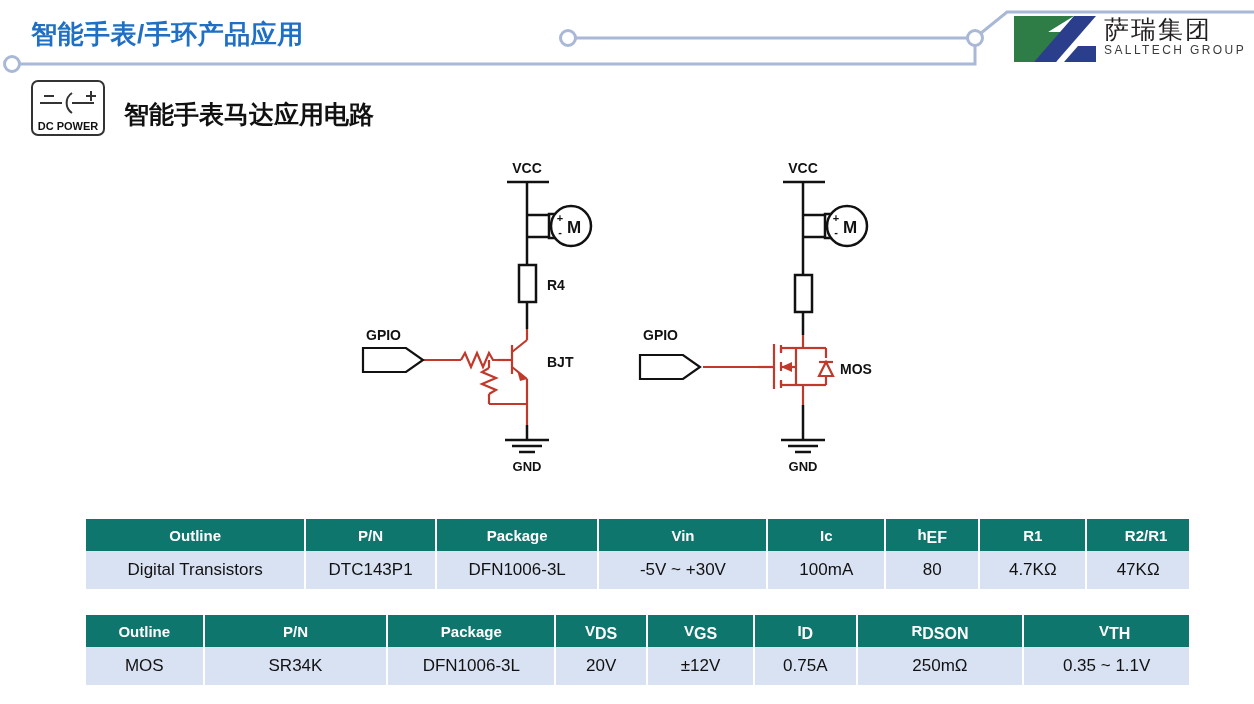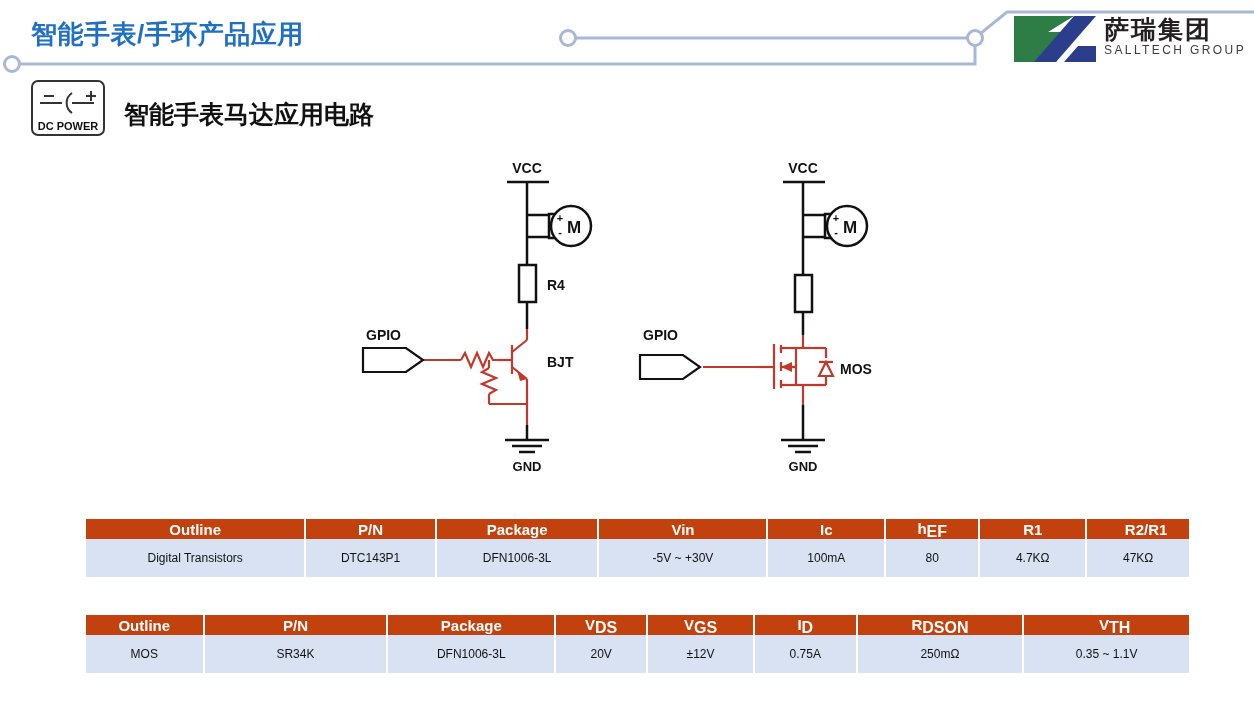--- a/index.html
+++ b/index.html
@@ -53,21 +53,21 @@
     height: 46px;
   }
   #logo-text {
     position: absolute;
     left: 92px;
     top: 0px;
     width: 140px;
   }
   #logo-cn {
     font-size: 25px;
-    font-weight: bold;
+    font-weight: normal;
     color: #231f20;
     letter-spacing: 2px;
     line-height: 30px;
     white-space: nowrap;
   }
   #logo-en {
     font-size: 12px;
     color: #3b3b3b;
     letter-spacing: 2.4px;
     line-height: 13px;
@@ -104,35 +104,35 @@
   
   .tbl {
     position: absolute;
     border-collapse: collapse;
     table-layout: fixed;
   }
   #table-bjt { left: 86px; top: 519px; width: 1103px; }
   #table-mos { left: 86px; top: 615px; width: 1103px; }
 
   .tbl th {
-    background: #c2410c;
+    background: #0f766e;
     color: #ffffff;
     font-size: 15px;
     font-weight: bold;
-    height: 20px;
+    height: 32px;
     text-align: center;
     border-right: 2px solid #ffffff;
     padding: 0;
   }
   .tbl th:last-child { border-right: none; padding-left: 16px; }
 
   .tbl td {
     background: #D9E2F3;
     color: #111111;
-    font-size: 12px;
+    font-size: 17px;
     height: 38px;
     text-align: center;
     border-right: 2px solid #ffffff;
     padding: 0;
   }
   .tbl td:last-child { border-right: none; }
 
   .tbl th sub, .tbl td sub {
     font-size: 16px;
     vertical-align: baseline;

